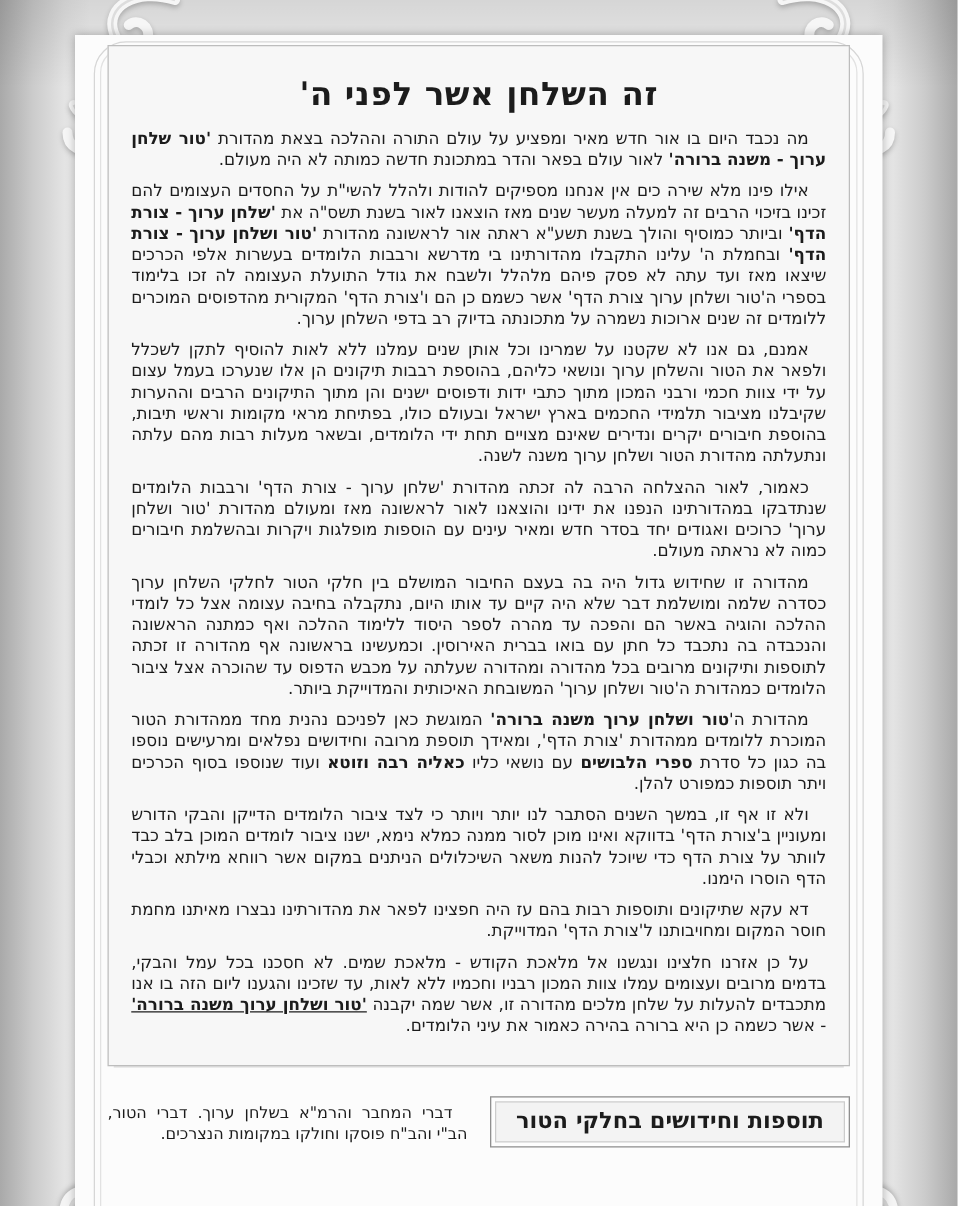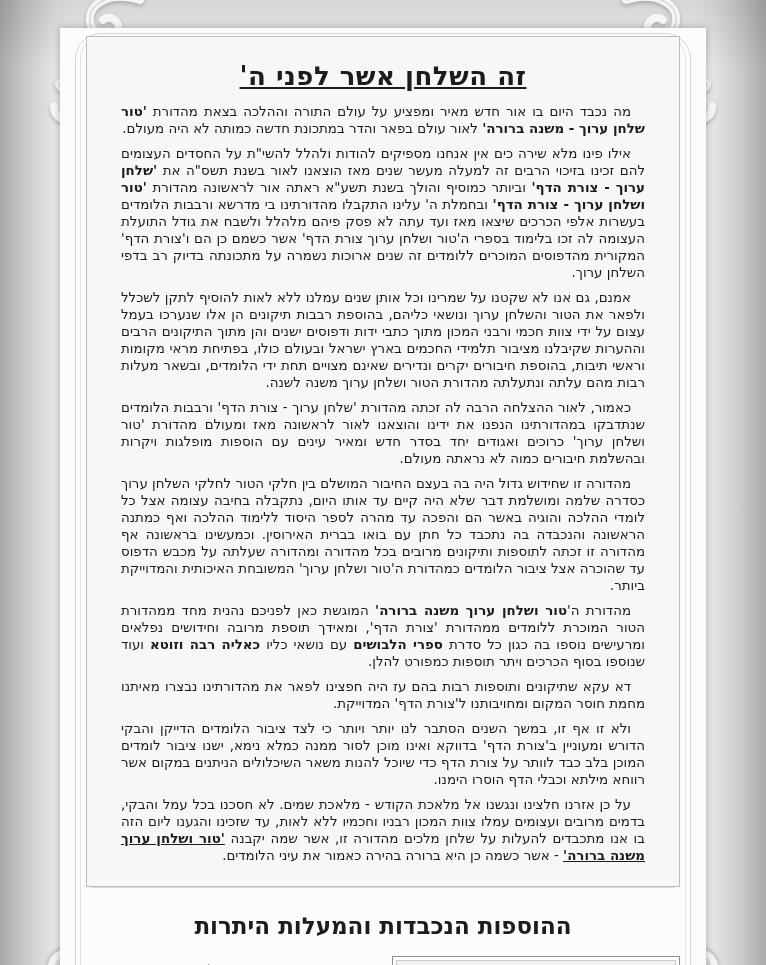--- a/index.html
+++ b/index.html
@@ -36,28 +36,27 @@
     background:#f7f7f7;
     border:1px solid #bdbdbd;
     box-shadow:0 6px 0 -5px #d8d8d8;
     padding:10px 18px 14px;
   }
   .doc-title{
     text-align:center;
     font-size:26px; font-weight:bold;
     margin:14px 0 12px;
     letter-spacing:.5px;
-    text-decoration:underline;
   }
   .main-box p{
     font-size:13.4px;
     line-height:17px;
     text-align:justify;
     text-indent:14px;
-    margin:8px 16px;
+    margin:8px 0;
   }
 
   
   .additions-heading{
     margin:24px 26px 14px;
     text-align:center;
     font-size:23px; font-weight:bold;
     line-height:31px;
   }
 
@@ -128,27 +127,26 @@
   <div class="frame-groove inner"></div>
 
   <div class="main-box">
     <h1 class="doc-title">זה השלחן אשר לפני ה'</h1>
     <p><span>מה נכבד היום בו אור חדש מאיר ומפציע על עולם התורה וההלכה בצאת מהדורת </span><span style="font-weight: bold;">'טור שלחן ערוך - משנה ברורה'</span><span> לאור עולם בפאר והדר במתכונת חדשה כמותה לא היה מעולם.</span></p>
     <p><span>אילו פינו מלא שירה כים אין אנחנו מספיקים להודות ולהלל להשי"ת על החסדים העצומים להם זכינו בזיכוי הרבים זה למעלה מעשר שנים מאז הוצאנו לאור בשנת תשס"ה את </span><span style="font-weight: bold;">'שלחן ערוך - צורת הדף'</span><span> וביותר כמוסיף והולך בשנת תשע"א ראתה אור לראשונה מהדורת </span><span style="font-weight: bold;">'טור ושלחן ערוך - צורת הדף'</span><span> ובחמלת ה' עלינו התקבלו מהדורתינו בי מדרשא ורבבות הלומדים בעשרות אלפי הכרכים שיצאו מאז ועד עתה לא פסק פיהם מלהלל ולשבח את גודל התועלת העצומה לה זכו בלימוד בספרי ה'טור ושלחן ערוך צורת הדף' אשר כשמם כן הם ו'צורת הדף' המקורית מהדפוסים המוכרים ללומדים זה שנים ארוכות נשמרה על מתכונתה בדיוק רב בדפי השלחן ערוך.</span></p>
     <p><span>אמנם, גם אנו לא שקטנו על שמרינו וכל אותן שנים עמלנו ללא לאות להוסיף לתקן לשכלל ולפאר את הטור והשלחן ערוך ונושאי כליהם, בהוספת רבבות תיקונים הן אלו שנערכו בעמל עצום על ידי צוות חכמי ורבני המכון מתוך כתבי ידות ודפוסים ישנים והן מתוך התיקונים הרבים וההערות שקיבלנו מציבור תלמידי החכמים בארץ ישראל ובעולם כולו, בפתיחת מראי מקומות וראשי תיבות, בהוספת חיבורים יקרים ונדירים שאינם מצויים תחת ידי הלומדים, ובשאר מעלות רבות מהם עלתה ונתעלתה מהדורת הטור ושלחן ערוך משנה לשנה.</span></p>
     <p><span>כאמור, לאור ההצלחה הרבה לה זכתה מהדורת 'שלחן ערוך - צורת הדף' ורבבות הלומדים שנתדבקו במהדורתינו הנפנו את ידינו והוצאנו לאור לראשונה מאז ומעולם מהדורת 'טור ושלחן ערוך' כרוכים ואגודים יחד בסדר חדש ומאיר עינים עם הוספות מופלגות ויקרות ובהשלמת חיבורים כמוה לא נראתה מעולם.</span></p>
     <p><span>מהדורה זו שחידוש גדול היה בה בעצם החיבור המושלם בין חלקי הטור לחלקי השלחן ערוך כסדרה שלמה ומושלמת דבר שלא היה קיים עד אותו היום, נתקבלה בחיבה עצומה אצל כל לומדי ההלכה והוגיה באשר הם והפכה עד מהרה לספר היסוד ללימוד ההלכה ואף כמתנה הראשונה והנכבדה בה נתכבד כל חתן עם בואו בברית האירוסין. וכמעשינו בראשונה אף מהדורה זו זכתה לתוספות ותיקונים מרובים בכל מהדורה ומהדורה שעלתה על מכבש הדפוס עד שהוכרה אצל ציבור הלומדים כמהדורת ה'טור ושלחן ערוך' המשובחת האיכותית והמדוייקת ביותר.</span></p>
     <p><span>מהדורת ה'</span><span style="font-weight: bold;">טור ושלחן ערוך משנה ברורה'</span><span> המוגשת כאן לפניכם נהנית מחד ממהדורת הטור המוכרת ללומדים ממהדורת 'צורת הדף', ומאידך תוספת מרובה וחידושים נפלאים ומרעישים נוספו בה כגון כל סדרת </span><span style="font-weight: bold;">ספרי הלבושים</span><span> עם נושאי כליו </span><span style="font-weight: bold;">כאליה רבה וזוטא</span><span> ועוד שנוספו בסוף הכרכים ויתר תוספות כמפורט להלן.</span></p>
+    <p><span>ולא זו אף זו, במשך השנים הסתבר לנו יותר ויותר כי לצד ציבור הלומדים הדייקן והבקי הדורש ומעוניין ב'צורת הדף' בדווקא ואינו מוכן לסור ממנה כמלא נימא, ישנו ציבור לומדים המוכן בלב כבד לוותר על צורת הדף כדי שיוכל להנות משאר השיכלולים הניתנים במקום אשר רווחא מילתא וכבלי הדף הוסרו הימנו.</span></p>
     <p><span>דא עקא שתיקונים ותוספות רבות בהם עז היה חפצינו לפאר את מהדורתינו נבצרו מאיתנו מחמת חוסר המקום ומחויבותנו ל'צורת הדף' המדוייקת.</span></p>
-    <p><span>ולא זו אף זו, במשך השנים הסתבר לנו יותר ויותר כי לצד ציבור הלומדים הדייקן והבקי הדורש ומעוניין ב'צורת הדף' בדווקא ואינו מוכן לסור ממנה כמלא נימא, ישנו ציבור לומדים המוכן בלב כבד לוותר על צורת הדף כדי שיוכל להנות משאר השיכלולים הניתנים במקום אשר רווחא מילתא וכבלי הדף הוסרו הימנו.</span></p>
     <p><span>על כן אזרנו חלצינו ונגשנו אל מלאכת הקודש - מלאכת שמים. לא חסכנו בכל עמל והבקי, בדמים מרובים ועצומים עמלו צוות המכון רבניו וחכמיו ללא לאות, עד שזכינו והגענו ליום הזה בו אנו מתכבדים להעלות על שלחן מלכים מהדורה זו, אשר שמה יקבנה </span><span style="font-weight: bold; text-decoration: underline;">'טור ושלחן ערוך משנה ברורה'</span><span> - אשר כשמה כן היא ברורה בהירה כאמור את עיני הלומדים.</span></p>
   </div>
 
   <div class="additions-heading">
-    <div>ההוספות הנכבדות והמעלות היתרות</div>
   </div>
 
   <div class="columns">
 
     <div class="col">
       <div class="col-box-header">תוספות וחידושים בחלקי הטור</div>
 
     </div>
 
     <div class="col">

